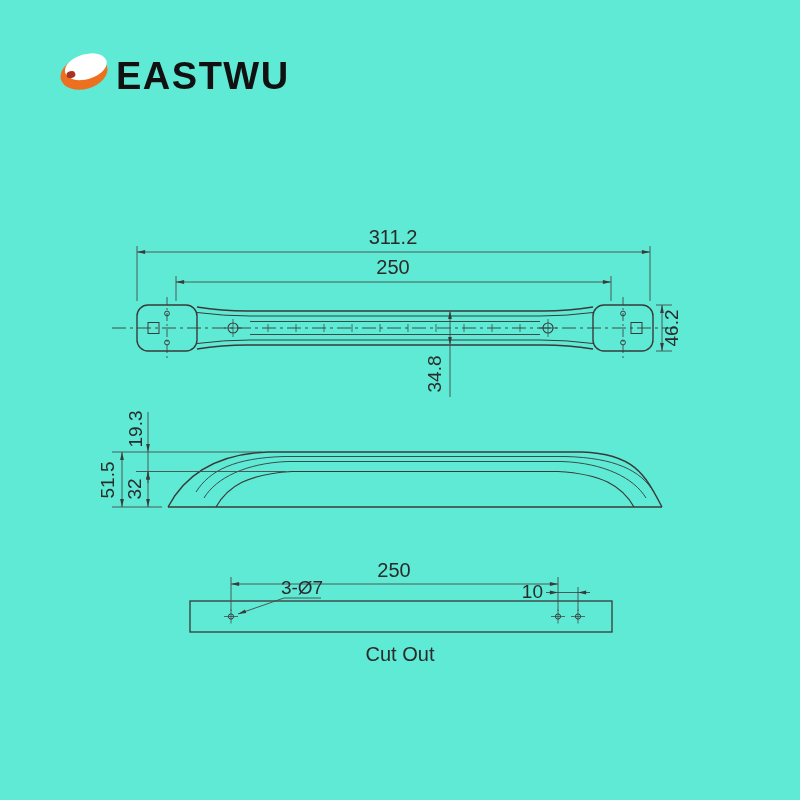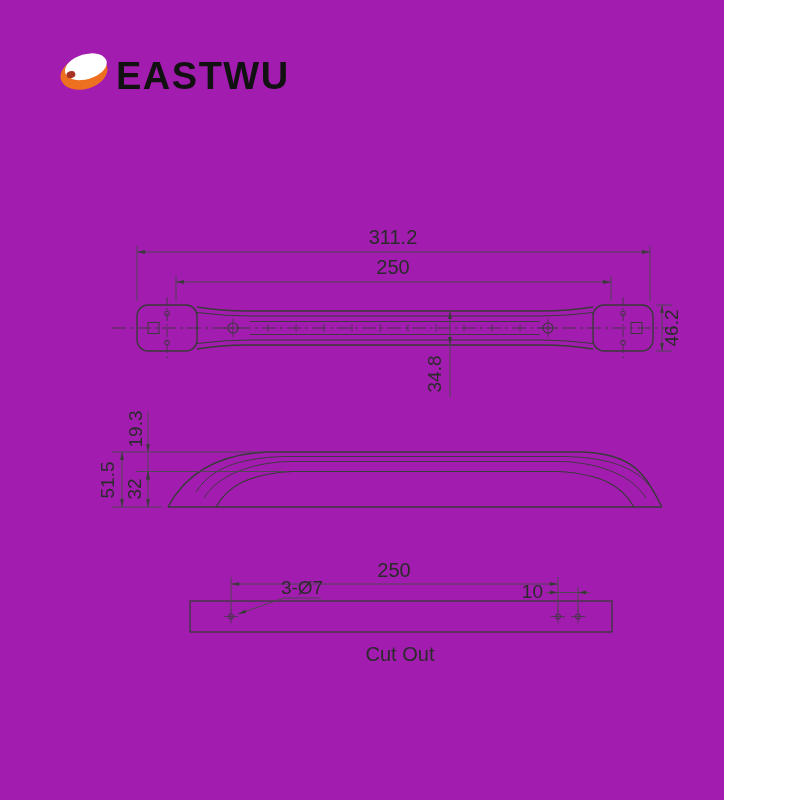--- a/index.html
+++ b/index.html
@@ -1,16 +1,16 @@
 <!DOCTYPE html>
 <html><head>
 <meta charset="utf-8">
 <style>
   html,body{margin:0;padding:0;background:#ffffff;}
-  #sheet-wrap{position:relative;width:724px;height:800px;background:#a21caf;overflow:hidden;}
+  #sheet-wrap{position:relative;width:800px;height:800px;background:#5eead4;overflow:hidden;}
   svg{display:block;}
   svg text{font-family:"Liberation Sans", sans-serif;fill:#2b2b2b;}
   .brand-text{font-weight:700;letter-spacing:1.5px;fill:#111111;}
 </style>
 </head>
 <body>
 
 <div id="sheet-wrap">
 <svg viewBox="0 0 800 800" width="800" height="800">
   <defs>

